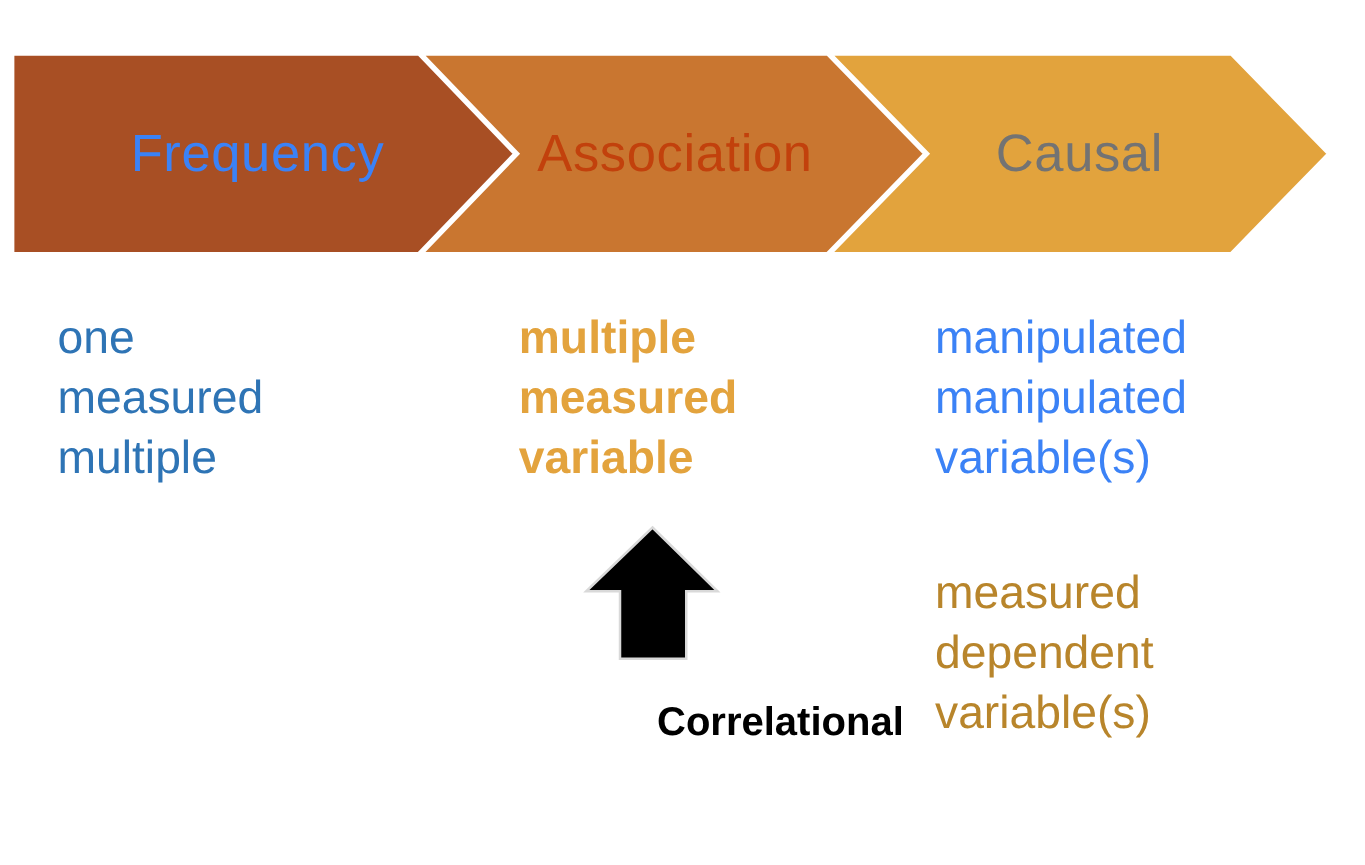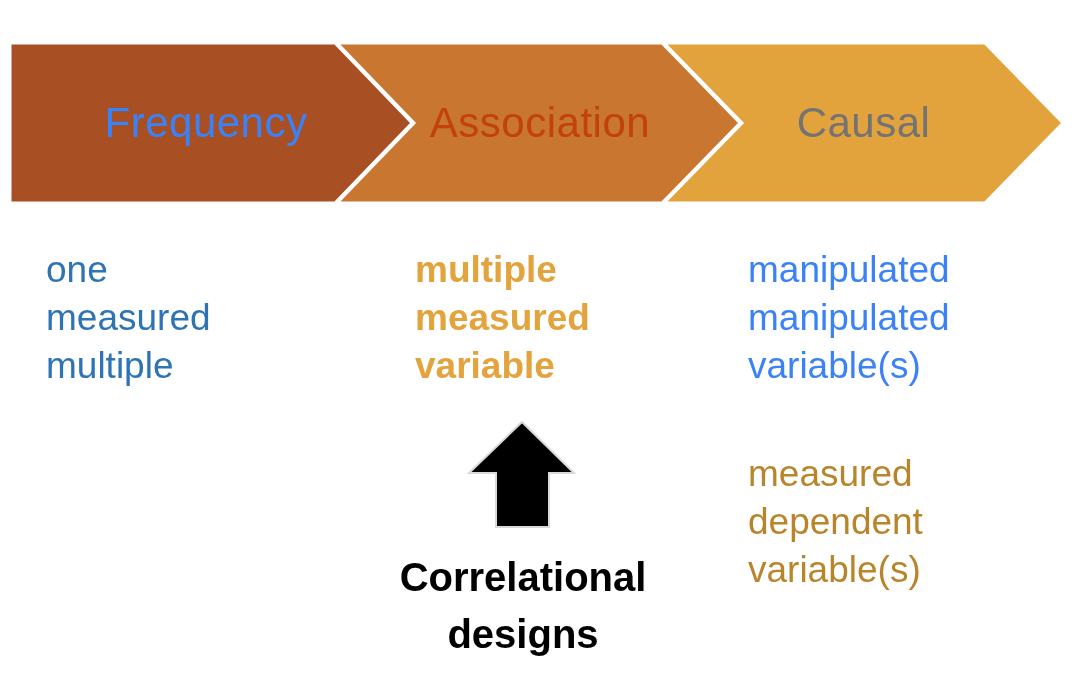--- a/index.html
+++ b/index.html
@@ -45,22 +45,22 @@
     position: absolute;
     font-size: 37px;
     line-height: 48px;
   }
   .col-block.bold { font-weight: 700; margin-left: 40px; }
   .caption {
     position: absolute;
     left: 323px;
     top: 549px;
     width: 400px;
-    text-align: center;
-    font-size: 40px;
+    text-align: right;
+    font-size: 32px;
     line-height: 57px;
     font-weight: 700;
   }
 </style>
 </head>
 <body>
 
 <div class="canvas">
 
   <svg class="shapes-svg" width="1092" height="692" viewBox="0 0 1092 692">
@@ -99,16 +99,15 @@
   </div>
 
   <div class="col-block" style="left: 748px; top: 450px; color: rgb(184, 133, 43);">
     <div>measured</div>
     <div>dependent</div>
     <div>variable(s)</div>
   </div>
 
   <div class="caption" style="color: rgb(0, 0, 0);">
     <div>Correlational</div>
-    <div>designs</div>
   </div>
 
 </div>
 
 </body></html>

